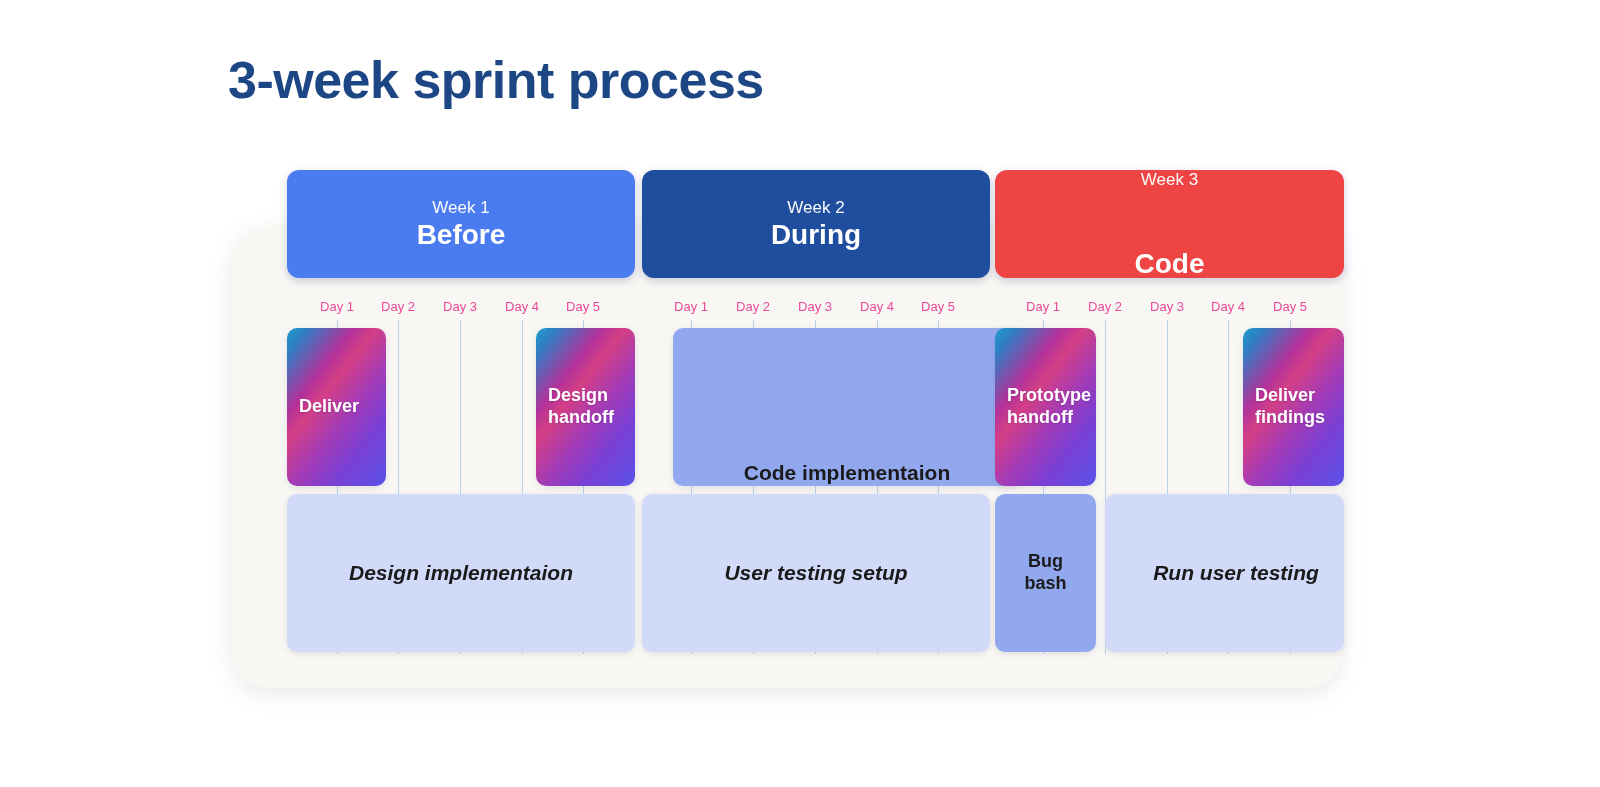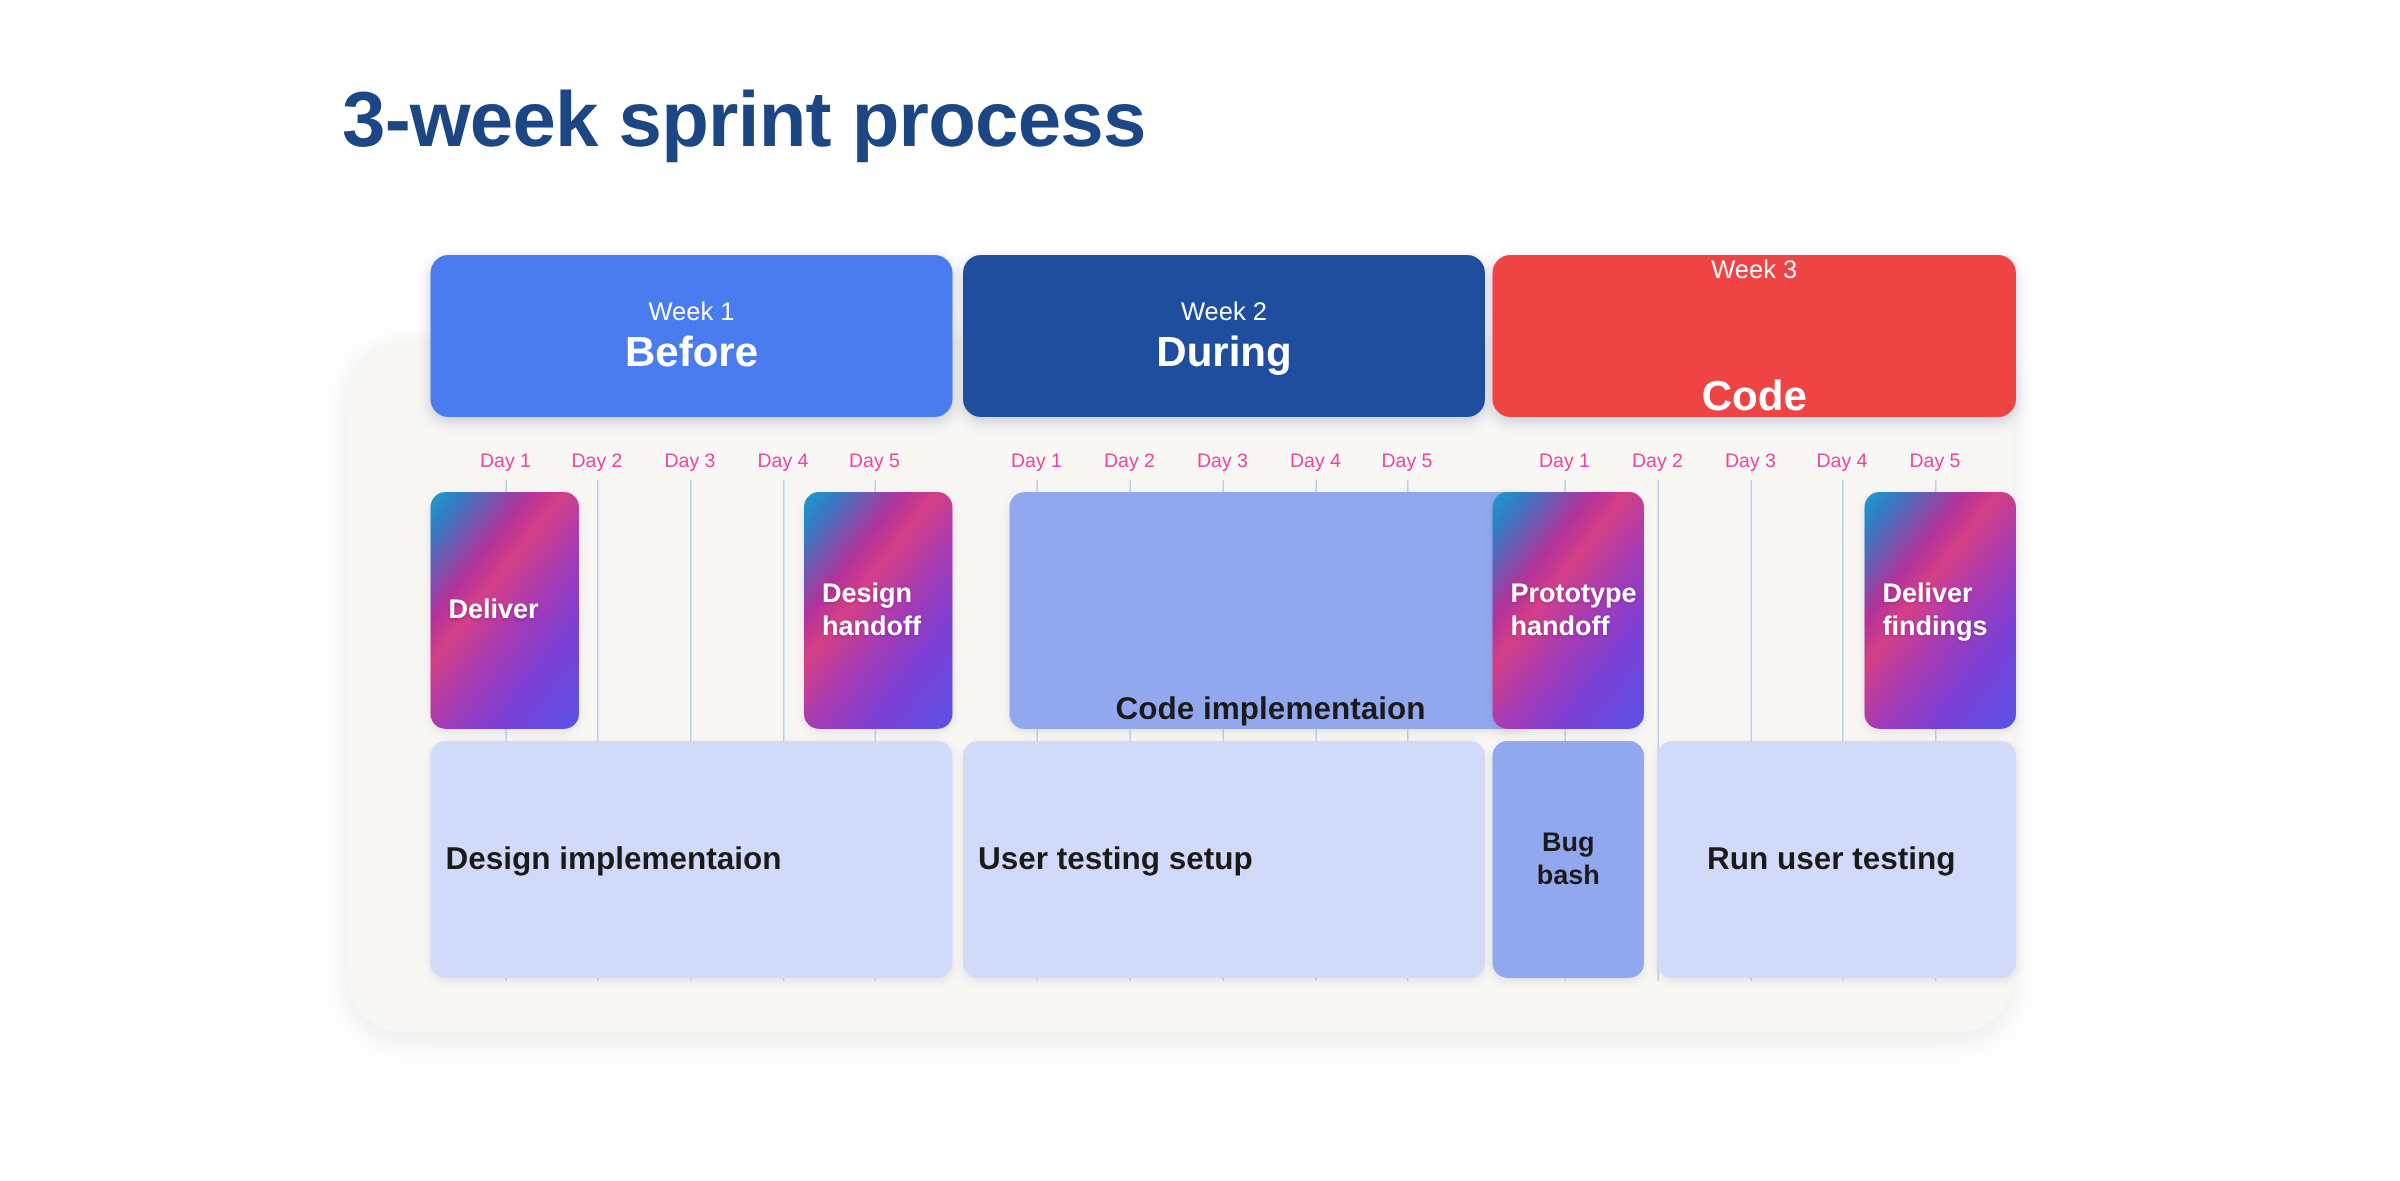--- a/index.html
+++ b/index.html
@@ -147,22 +147,23 @@
     width: 100%;
     text-align: center;
     padding: 0 10px;
   }
 
   
   .task.light { background: #d2daf9; }
   .task.light .tlabel {
     color: #1a1a1a;
     width: 100%;
-    text-align: left;
+    text-align: center;
     padding: 0 10px;
+    font-style: italic;
   }
   .task.mid .tlabel,
   .task.light .tlabel { font-size: 21px; }
   .task.narrow .tlabel { font-size: 18px; }
 </style>
 </head>
 <body>
 
 <div class="page">
 

